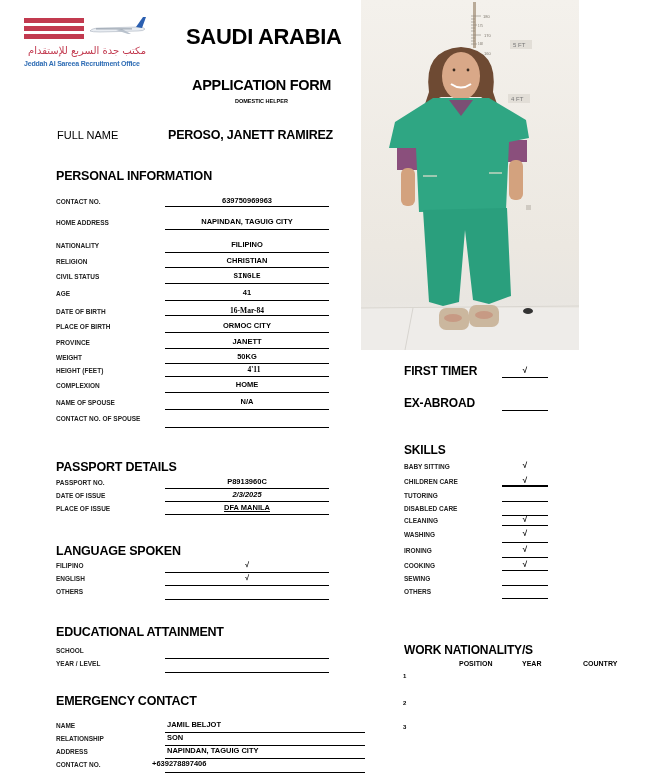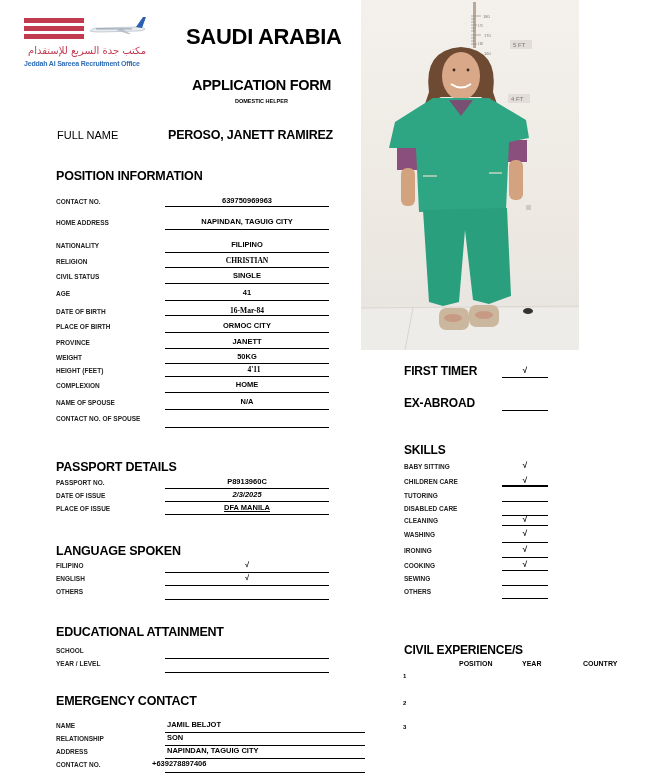--- a/index.html
+++ b/index.html
@@ -55,36 +55,36 @@
   <div class="eng">Jeddah Al Sareea Recruitment Office</div>
 </div>
 
 <div class="abs title">SAUDI ARABIA</div>
 <div class="abs subtitle">APPLICATION FORM</div>
 <div class="abs subsubtitle">DOMESTIC HELPER</div>
 
 <div class="abs fullname-label">FULL NAME</div>
 <div class="abs fullname-value">PEROSO, JANETT RAMIREZ</div>
 
-<div class="abs section" style="left:56px; top:169px;">POSITION INFORMATION</div>
+<div class="abs section" style="left:56px; top:169px;">PERSONAL INFORMATION</div>
 <div id="personal-fields">
     <div class="abs lbl" style="left: 56px; top: 198px;">CONTACT NO.</div>
     <div class="abs val" style="left: 165px; top: 196px; width: 164px;">639750969963</div>
     <div class="line" style="left: 165px; width: 164px; top: 206px;"></div>
     <div class="abs lbl" style="left: 56px; top: 219px;">HOME ADDRESS</div>
     <div class="abs val" style="left: 165px; top: 217px; width: 164px;">NAPINDAN, TAGUIG CITY</div>
     <div class="line" style="left: 165px; width: 164px; top: 229px;"></div>
     <div class="abs lbl" style="left: 56px; top: 242px;">NATIONALITY</div>
     <div class="abs val" style="left: 165px; top: 240px; width: 164px;">FILIPINO</div>
     <div class="line" style="left: 165px; width: 164px; top: 252px;"></div>
     <div class="abs lbl" style="left: 56px; top: 258px;">RELIGION</div>
-    <div class="abs val" style="left: 165px; top: 256px; width: 164px; font-family: Liberation Serif, serif;">CHRISTIAN</div>
+    <div class="abs val" style="left: 165px; top: 256px; width: 164px;">CHRISTIAN</div>
     <div class="line" style="left: 165px; width: 164px; top: 267px;"></div>
     <div class="abs lbl" style="left: 56px; top: 273px;">CIVIL STATUS</div>
-    <div class="abs val" style="left: 165px; top: 271px; width: 164px;">SINGLE</div>
+    <div class="abs val" style="left: 165px; top: 271px; width: 164px; font-family: Liberation Mono, monospace;">SINGLE</div>
     <div class="line" style="left: 165px; width: 164px; top: 283px;"></div>
     <div class="abs lbl" style="left: 56px; top: 290px;">AGE</div>
     <div class="abs val" style="left: 165px; top: 288px; width: 164px;">41</div>
     <div class="line" style="left: 165px; width: 164px; top: 300px;"></div>
     <div class="abs lbl" style="left: 56px; top: 308px;">DATE OF BIRTH</div>
     <div class="abs val" style="left: 165px; top: 306px; width: 164px; font-family: Liberation Serif, serif;">16-Mar-84</div>
     <div class="line" style="left: 165px; width: 164px; top: 315px;"></div>
     <div class="abs lbl" style="left: 56px; top: 323px;">PLACE OF BIRTH</div>
     <div class="abs val" style="left: 165px; top: 321px; width: 164px;">ORMOC CITY</div>
     <div class="line" style="left: 165px; width: 164px; top: 332px;"></div>
@@ -261,19 +261,19 @@
     <div class="abs check" style="left: 502px; top: 560px; width: 46px;">√</div>
     <div class="line" style="left: 502px; width: 46px; top: 570px;"></div>
     <div class="abs lbl" style="left: 404px; top: 575px;">SEWING</div>
     <div class="abs check" style="left: 502px; top: 573px; width: 46px;"></div>
     <div class="line" style="left: 502px; width: 46px; top: 585px;"></div>
     <div class="abs lbl" style="left: 404px; top: 588px;">OTHERS</div>
     <div class="abs check" style="left: 502px; top: 586px; width: 46px;"></div>
     <div class="line" style="left: 502px; width: 46px; top: 598px;"></div>
   </div>
 
-<div class="abs right-head" style="left:404px; top:643px;">CIVIL EXPERIENCE/S</div>
+<div class="abs right-head" style="left:404px; top:643px;">WORK NATIONALITY/S</div>
 <div class="abs we-col" style="left:459px; top:660px;">POSITION</div>
 <div class="abs we-col" style="left:522px; top:660px;">YEAR</div>
 <div class="abs we-col" style="left:583px; top:660px;">COUNTRY</div>
 <div class="abs we-num" style="left:403px; top:673px;">1</div>
 <div class="abs we-num" style="left:403px; top:700px;">2</div>
 <div class="abs we-num" style="left:403px; top:724px;">3</div>
 
 </body></html>

